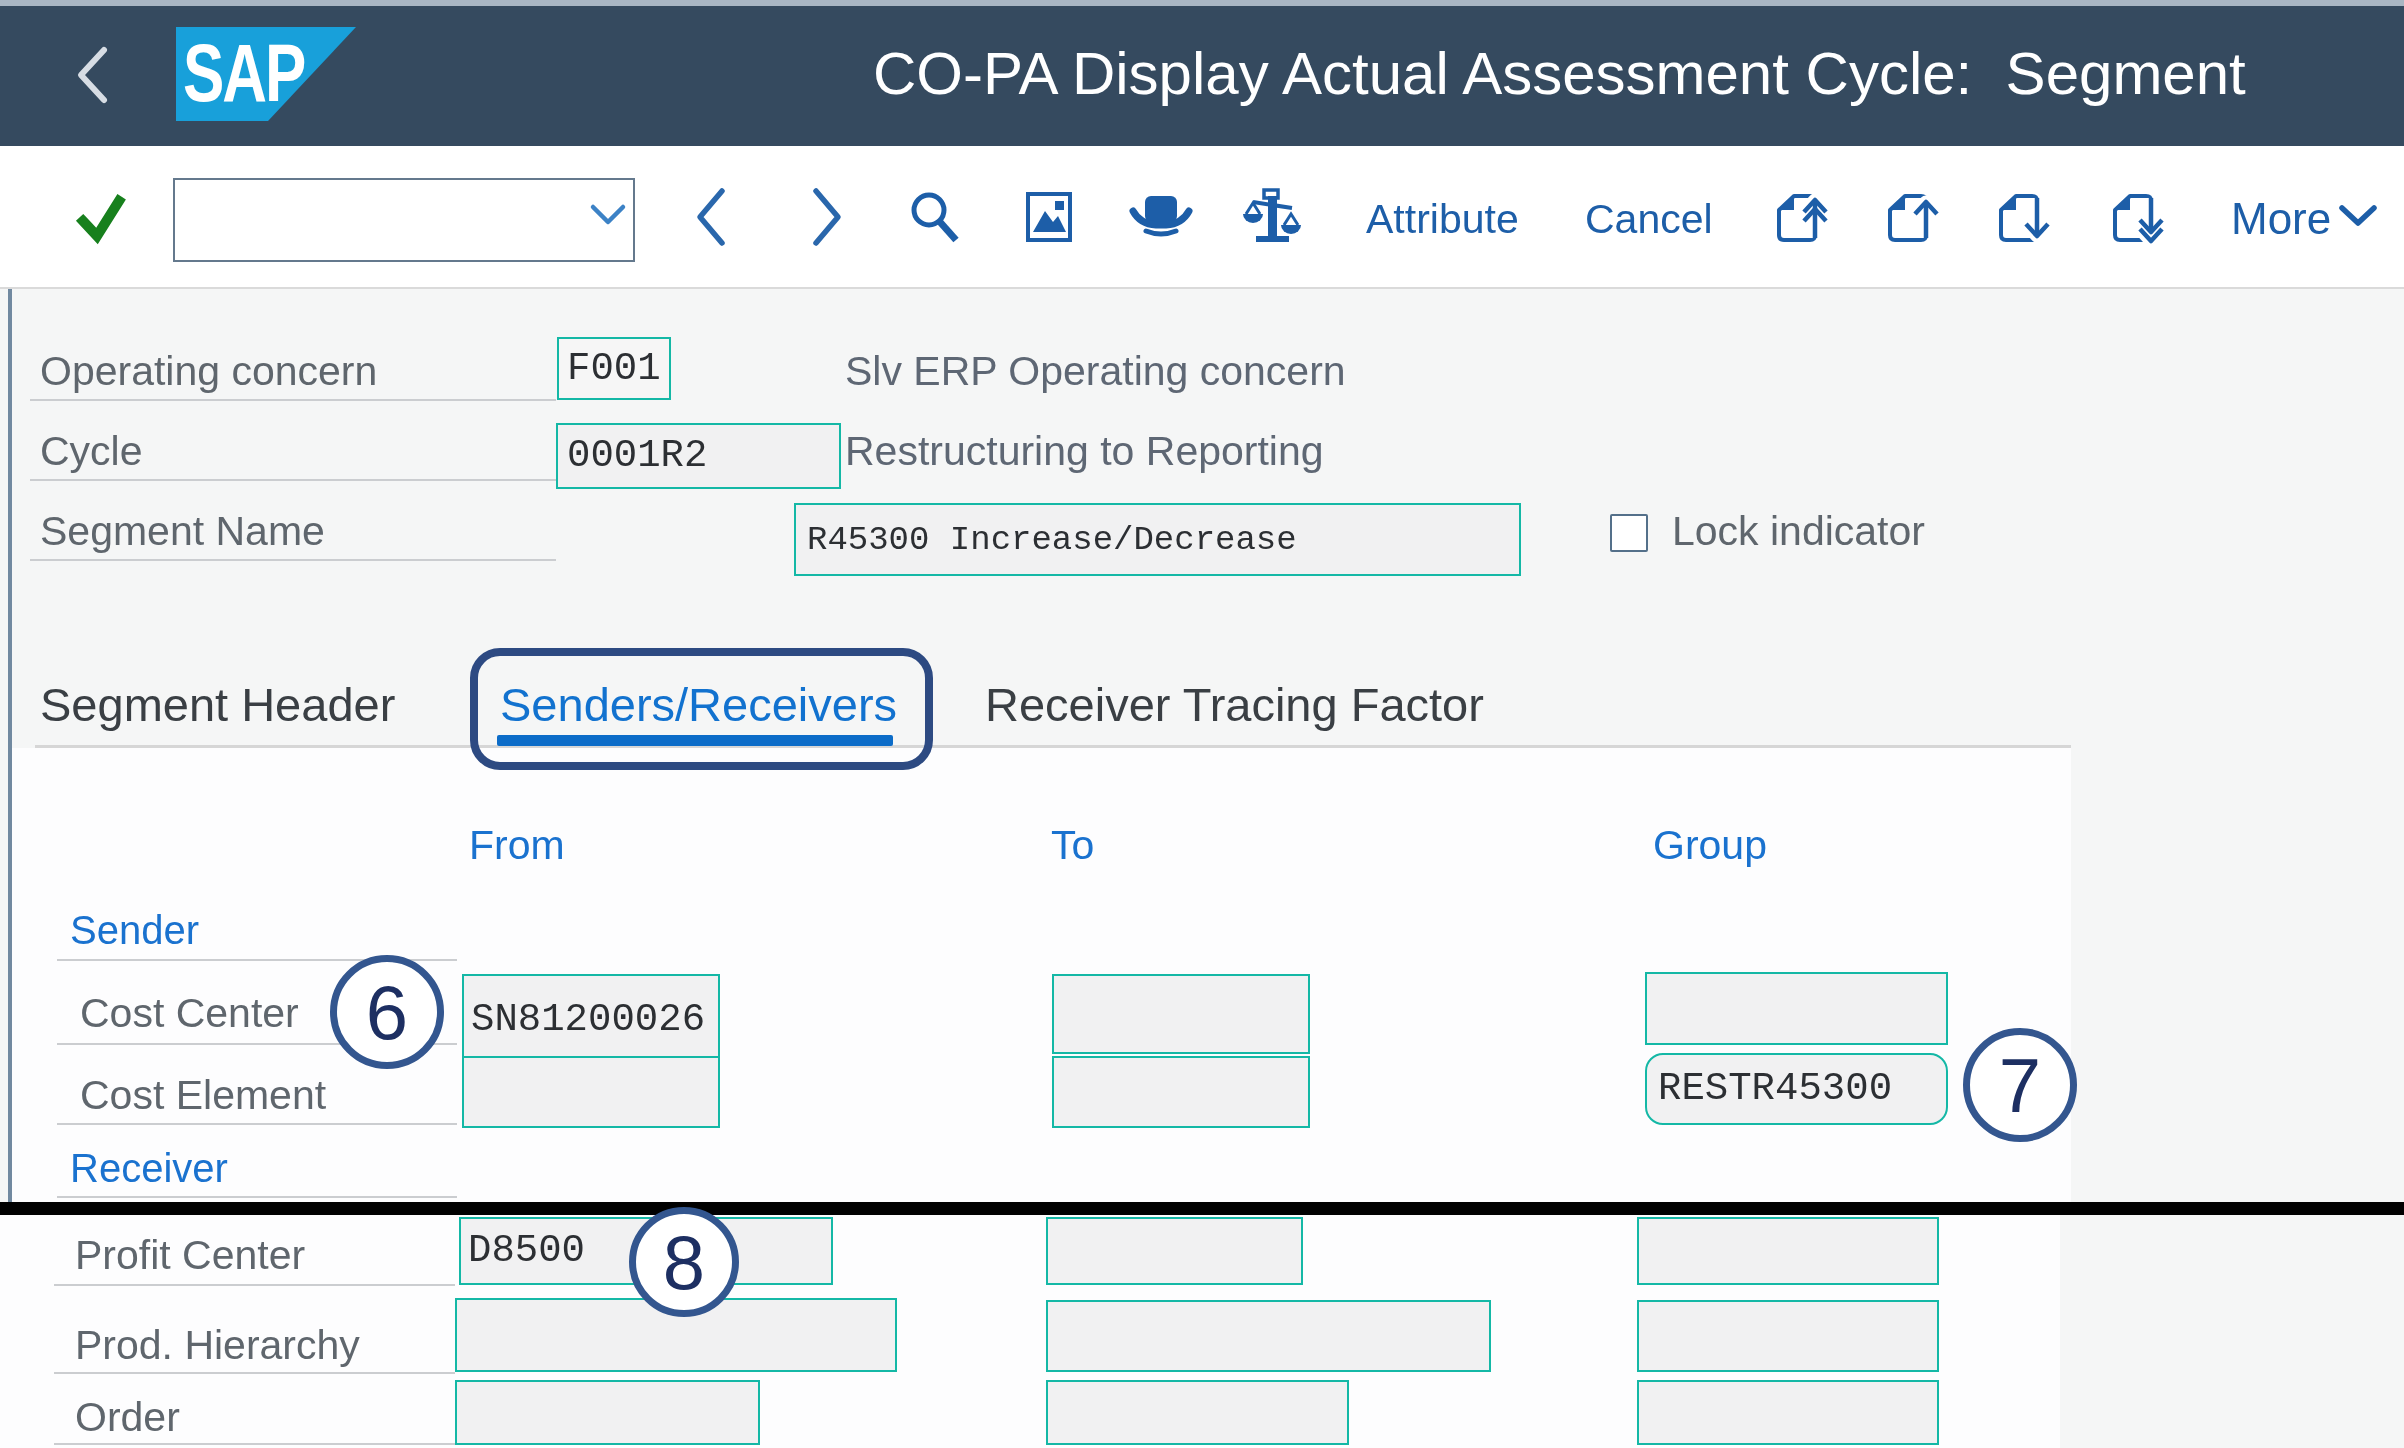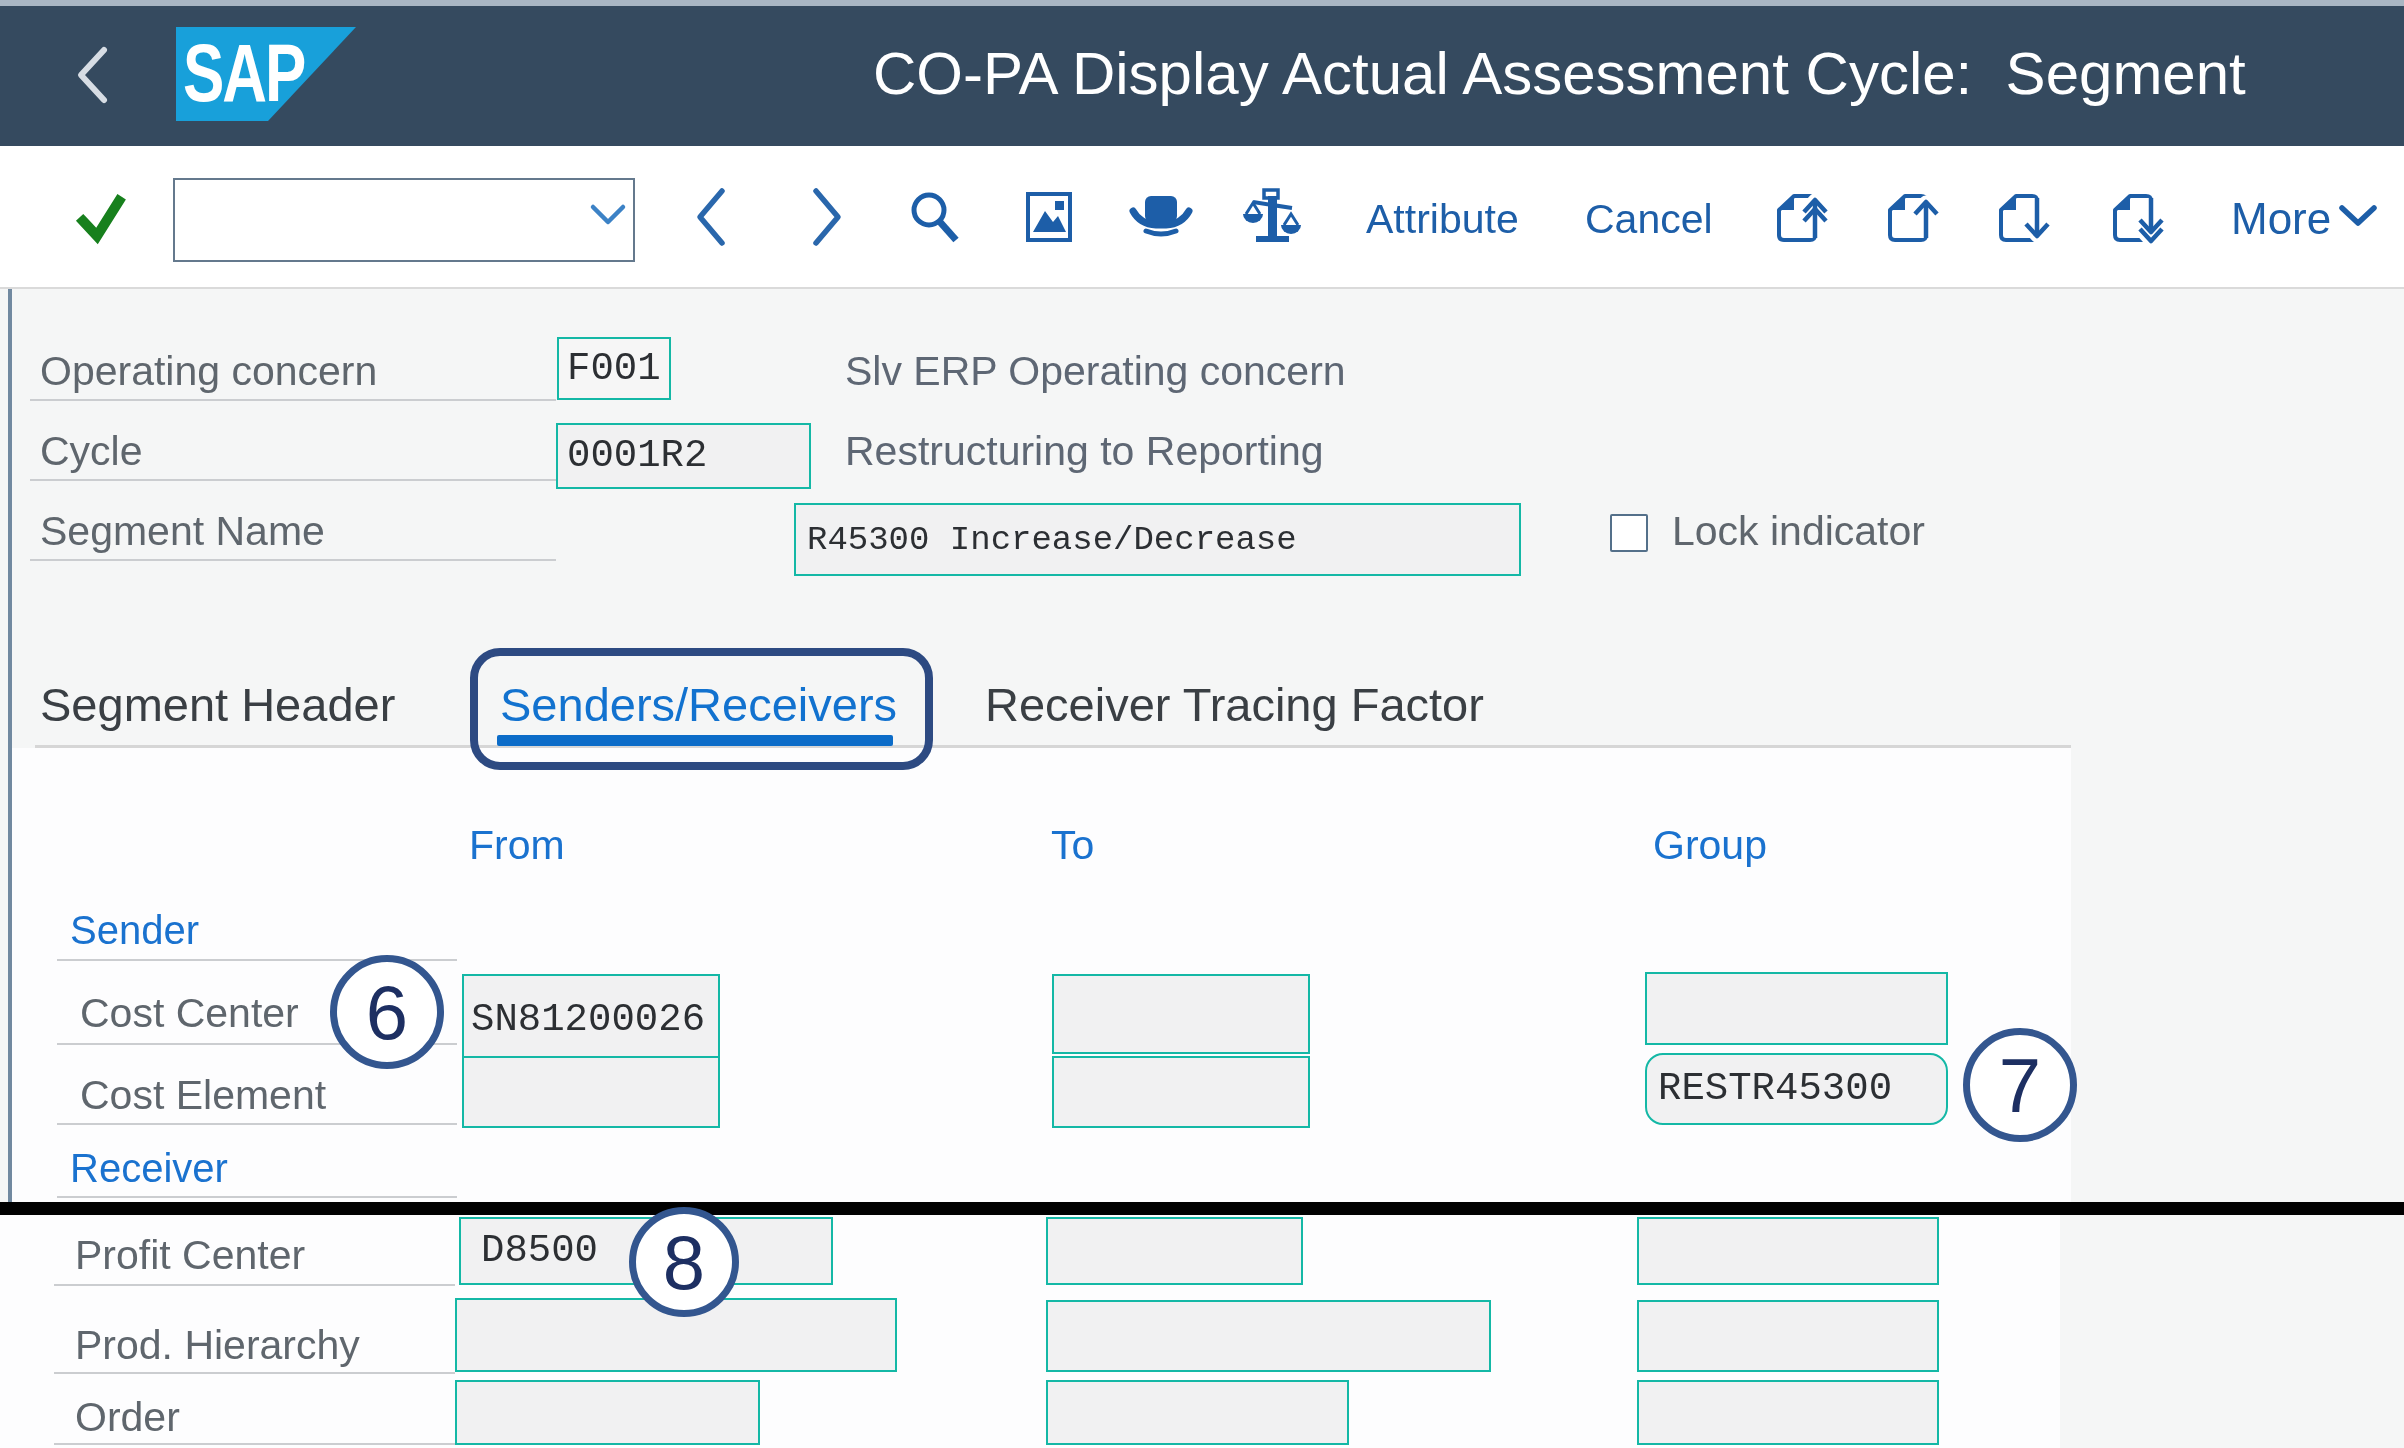--- a/index.html
+++ b/index.html
@@ -128,21 +128,21 @@
 
   <div class="abs lbl" style="left:40px;top:348px;">Operating concern</div>
   <div class="hline" style="left:30px;top:399px;width:526px;"></div>
   <div class="field" style="left:557px;top:337px;width:114px;height:63px;background:#f6f6f6;">
     <span class="mono" style="font-size:39px;padding-left:8px;">F001</span>
   </div>
   <div class="abs lbl" style="left:845px;top:348px;color:#5e6774;">Slv ERP Operating concern</div>
 
   <div class="abs lbl" style="left:40px;top:428px;">Cycle</div>
   <div class="hline" style="left:30px;top:479px;width:526px;"></div>
-  <div class="field" style="left:556px;top:423px;width:255px;height:66px;">
+  <div class="field" style="left:556px;top:423px;width:285px;height:66px;">
     <span class="mono" style="font-size:39px;padding-left:9px;">0001R2</span>
   </div>
   <div class="abs lbl" style="left:845px;top:428px;color:#5e6774;">Restructuring to Reporting</div>
 
   <div class="abs lbl" style="left:40px;top:508px;">Segment Name</div>
   <div class="hline" style="left:30px;top:559px;width:526px;"></div>
   <div class="field" style="left:794px;top:503px;width:727px;height:73px;">
     <span class="mono" style="font-size:34px;padding-left:11px;">R45300 Increase/Decrease</span>
   </div>
   <div class="abs" style="left:1610px;top:514px;width:38px;height:38px;border:2px solid #54708a;background:#fff;box-sizing:border-box;border-radius:2px;"></div>
@@ -179,21 +179,21 @@
   <div class="abs blue" style="left:70px;top:1146px;font-size:40px;">Receiver</div>
   <div class="hline" style="left:57px;top:1196px;width:400px;"></div>
 
   <div class="circ" style="left:330px;top:955px;width:114px;height:114px;box-sizing:border-box;">6</div>
   <div class="circ" style="left:1963px;top:1028px;width:114px;height:114px;box-sizing:border-box;">7</div>
 
   <div class="abs" style="left:0;top:1202px;width:2404px;height:13px;background:#010101;"></div>
 
   <div class="abs lbl" style="left:75px;top:1232px;">Profit Center</div>
   <div class="field" style="left:459px;top:1217px;width:374px;height:68px;">
-    <span class="mono" style="font-size:39px;padding-left:20px;">D8500</span>
+    <span class="mono" style="font-size:39px;padding-left:7px;">D8500</span>
   </div>
   <div class="field" style="left:1046px;top:1217px;width:257px;height:68px;"></div>
   <div class="field" style="left:1637px;top:1217px;width:302px;height:68px;"></div>
   <div class="hline" style="left:54px;top:1284px;width:401px;"></div>
 
   <div class="abs lbl" style="left:75px;top:1322px;">Prod. Hierarchy</div>
   <div class="field" style="left:455px;top:1298px;width:442px;height:74px;"></div>
   <div class="field" style="left:1046px;top:1300px;width:445px;height:72px;"></div>
   <div class="field" style="left:1637px;top:1300px;width:302px;height:72px;"></div>
   <div class="hline" style="left:54px;top:1372px;width:401px;"></div>

